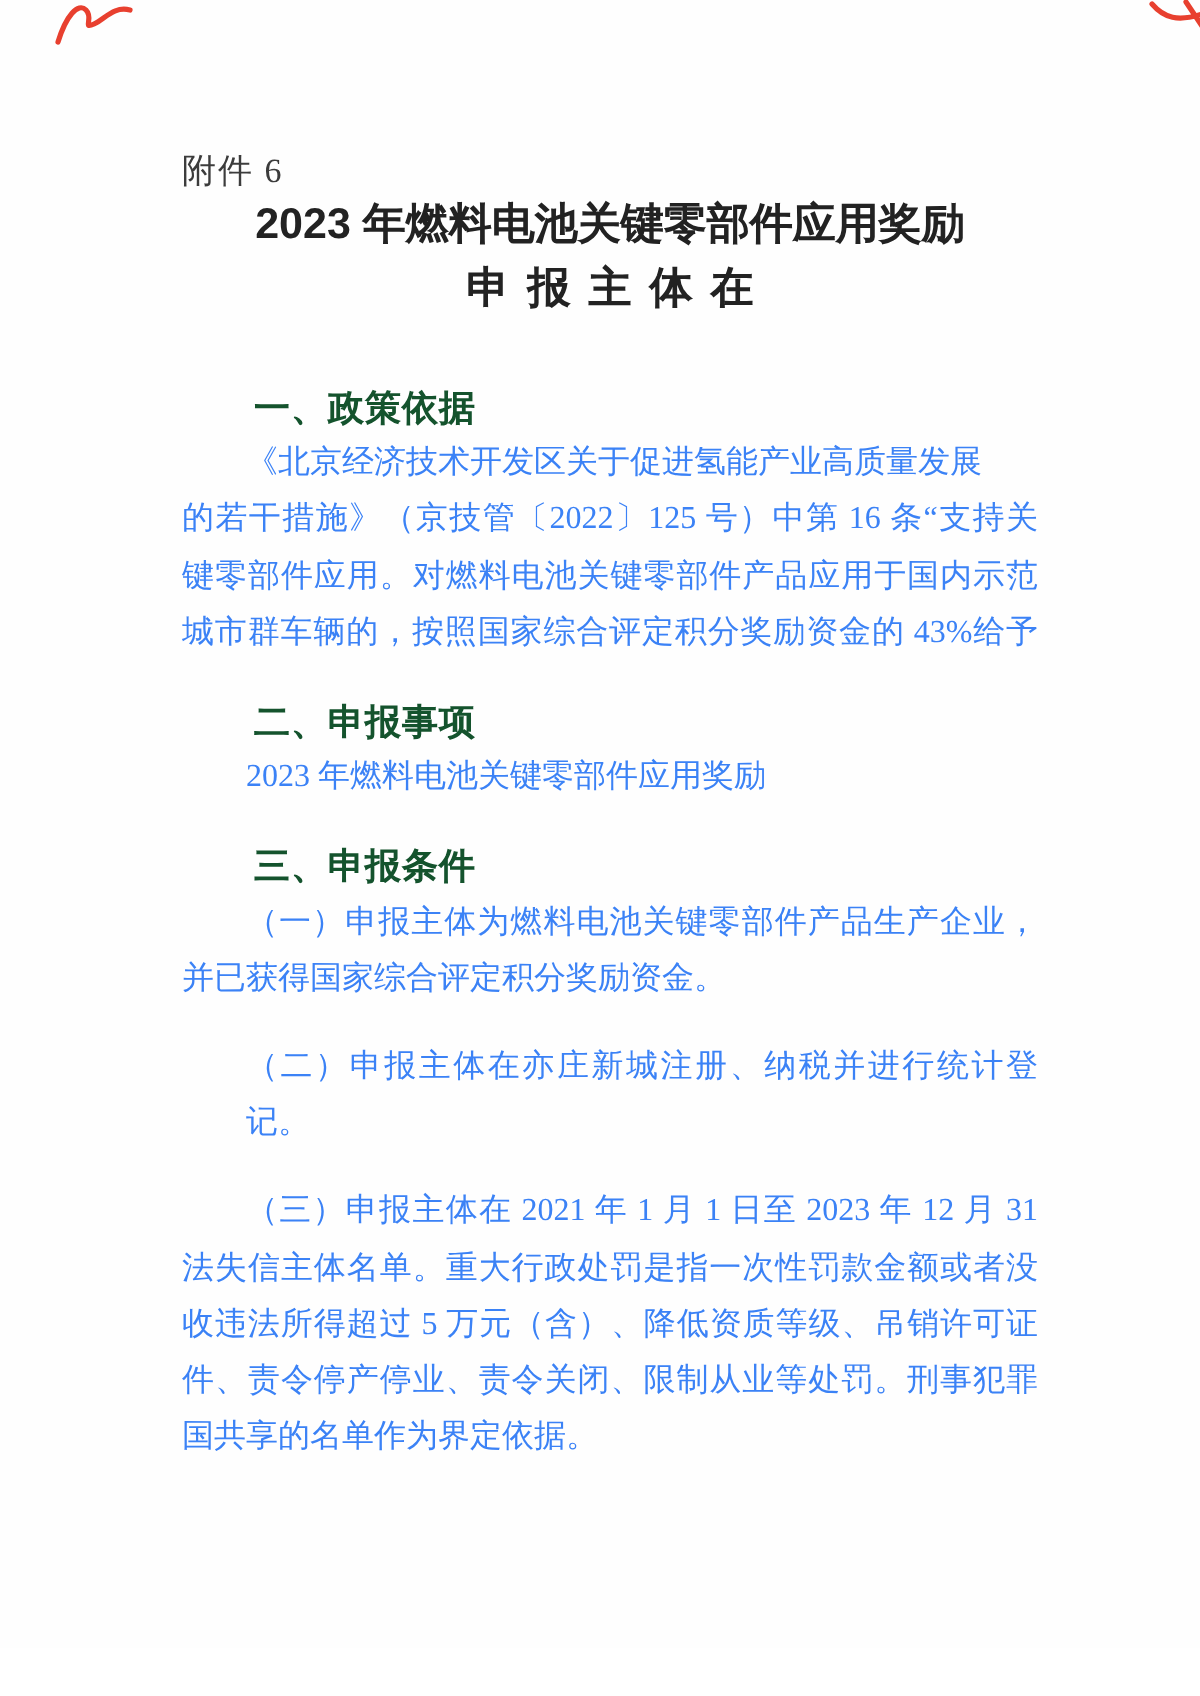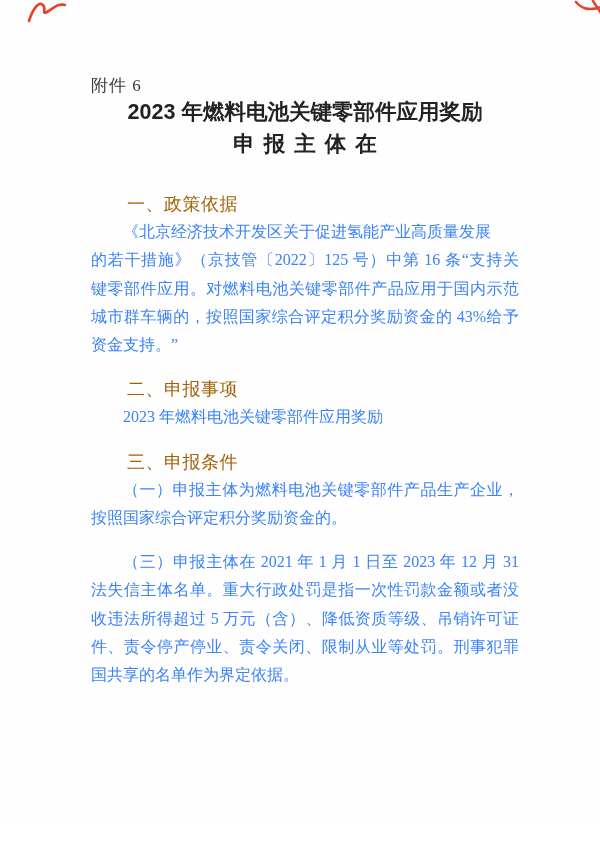--- a/index.html
+++ b/index.html
@@ -42,24 +42,24 @@
     line-height: 31.5px;
     text-align: center;
     color: #222222;
   }
   .doc-title .t2 {
     letter-spacing: 9px;
     text-indent: 9px;
   }
   .heading {
     font-family: "Liberation Sans", sans-serif;
-    font-weight: 400;
+    font-weight: 700;
     font-size: 18px;
     line-height: 28.2px;
-    color: #a16207;
+    color: #14532d;
     text-indent: 2em;
     letter-spacing: 0.5px;
   }
   .heading-first { margin-top: 30px; }
   .para { margin: 0; padding: 0; }
   .ln {
     font-size: 16px;
     line-height: 28.2px;
     color: #3b82f6;
     text-align: justify;
@@ -92,40 +92,40 @@
     </div>
 
     <div class="heading heading-first">一、政策依据</div>
 
     <p class="para">
       </p>
       <div class="ln indent jend">《北京经济技术开发区关于促进氢能产业高质量发展</div>
       <div class="ln jfull">的若干措施》（京技管〔2022〕125 号）中第 16 条“支持关</div>
       <div class="ln jfull">键零部件应用。对燃料电池关键零部件产品应用于国内示范</div>
       <div class="ln jfull">城市群车辆的，按照国家综合评定积分奖励资金的 43%给予</div>
-      <div class="ln jend">资金支持。”</div>
     <p></p>
 
     <div class="heading">二、申报事项</div>
 
     <p class="para">
       </p>
       <div class="ln indent jend">2023 年燃料电池关键零部件应用奖励</div>
     <p></p>
 
     <div class="heading">三、申报条件</div>
 
     <p class="para">
       </p>
       <div class="ln indent jfull">（一）申报主体为燃料电池关键零部件产品生产企业，</div>
-      <div class="ln jend">按照国家综合评定积分奖励资金的。</div>
+      <div class="ln jend">并已获得国家综合评定积分奖励资金。</div>
     <p></p>
 
     <p class="para">
       </p>
+      <div class="ln indent jend">（二）申报主体在亦庄新城注册、纳税并进行统计登记。</div>
     <p></p>
 
     <p class="para">
       </p>
       <div class="ln indent jfull">（三）申报主体在 2021 年 1 月 1 日至 2023 年 12 月 31</div>
       <div class="ln jfull">法失信主体名单。重大行政处罚是指一次性罚款金额或者没</div>
       <div class="ln jfull">收违法所得超过 5 万元（含）、降低资质等级、吊销许可证</div>
       <div class="ln jfull">件、责令停产停业、责令关闭、限制从业等处罚。刑事犯罪</div>
       <div class="ln jend">国共享的名单作为界定依据。</div>
     <p></p>

